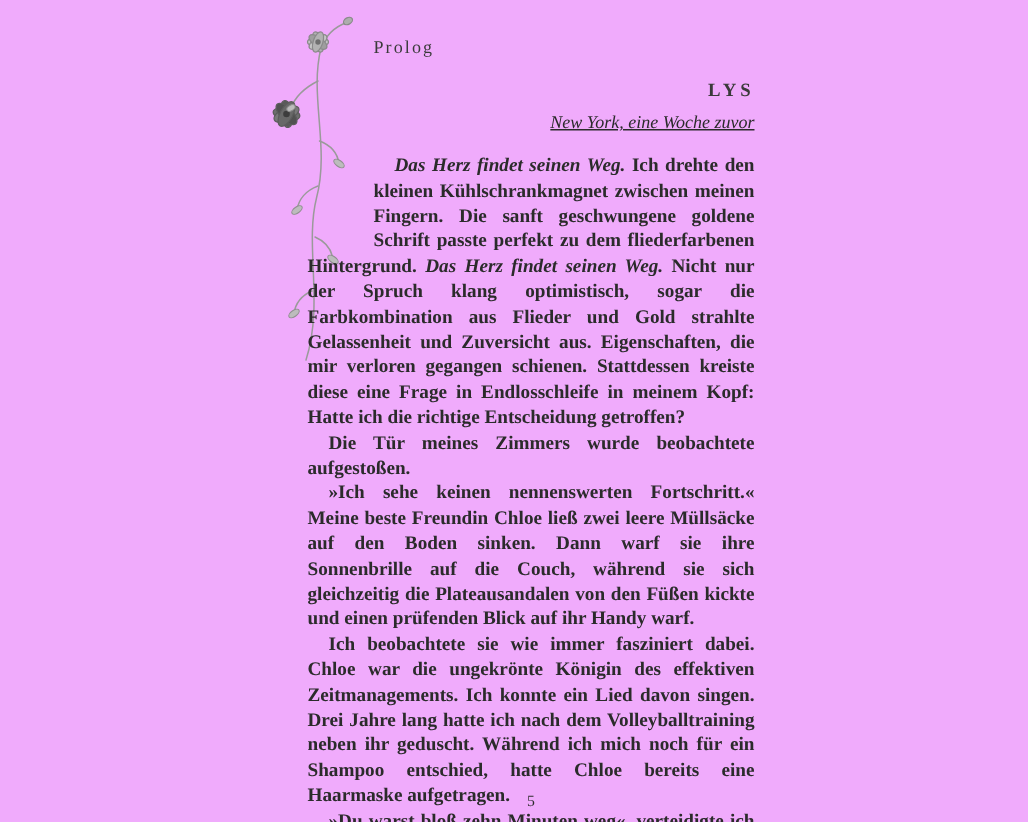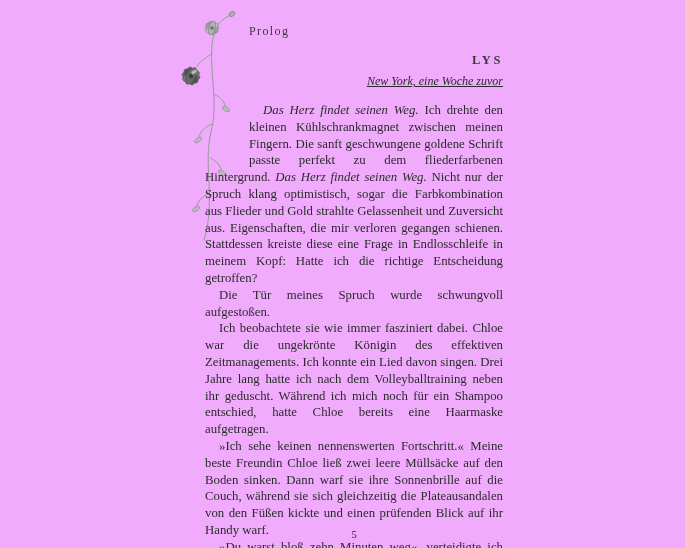--- a/index.html
+++ b/index.html
@@ -15,21 +15,21 @@
   .content{
     position:absolute;left:205px;top:24px;width:298px;
     font-size:12.8px;line-height:16.8px;
     text-align:justify;
     hyphens:auto;-webkit-hyphens:auto;
   }
   .wrap-spacer{float:left;width:44px;height:136px;}
   .prolog{font-size:12px;line-height:14px;letter-spacing:1.4px;color:#3a3a3a;text-align:left;}
   .lys{font-size:12.5px;line-height:14px;letter-spacing:2.6px;margin-top:15px;font-weight:bold;color:#3a3a3a;text-align:right;}
   .dateline{margin-top:7px;font-style:italic;font-size:12px;line-height:14px;text-align:right;text-decoration:underline;}
-  .para{margin:0;text-indent:14px;}
+  .para{margin:0;text-indent:14px;font-weight:bold;}
   .para.first{margin-top:14px;}
   .para.cont{text-align-last:justify;}
   .italic{font-style:italic;}
   .page-num{
     position:absolute;left:205px;width:298px;bottom:8px;
     text-align:center;font-size:10.5px;color:#2b2b2b;
   }
 </style>
 </head>
 <body>
@@ -74,20 +74,20 @@
 
   <div class="content">
     <div class="wrap-spacer"></div>
 
     <div class="prolog">Prolog</div>
     <div class="lys">LYS</div>
     <div class="dateline">New York, eine Woche zuvor</div>
 
     <p class="para first"><span class="italic">Das Herz findet seinen Weg.</span><span> Ich drehte den kleinen Kühlschrankmagnet zwischen meinen Fingern. Die sanft geschwungene goldene Schrift passte perfekt zu dem fliederfarbenen Hintergrund. </span><span class="italic">Das Herz findet seinen Weg.</span><span> Nicht nur der Spruch klang optimistisch, sogar die Farbkombination aus Flieder und Gold strahlte Gelassenheit und Zuversicht aus. Eigenschaften, die mir verloren gegangen schienen. Stattdessen kreiste diese eine Frage in Endlosschleife in meinem Kopf: Hatte ich die richtige Entscheidung getroffen?</span></p>
 
-    <p class="para">Die Tür meines Spruch wurde schwungvoll aufgestoßen.</p>
+    <p class="para">Die Tür meines Zimmers wurde beobachtete aufgestoßen.</p>
+    <p class="para">»Ich sehe keinen nennenswerten Fortschritt.« Meine beste Freundin Chloe ließ zwei leere Müllsäcke auf den Boden sinken. Dann warf sie ihre Sonnenbrille auf die Couch, während sie sich gleichzeitig die Plateausandalen von den Füßen kickte und einen prüfenden Blick auf ihr Handy warf.</p>
     <p class="para">Ich beobachtete sie wie immer fasziniert dabei. Chloe war die ungekrönte Königin des effektiven Zeitmanagements. Ich konnte ein Lied davon singen. Drei Jahre lang hatte ich nach dem Volleyballtraining neben ihr geduscht. Während ich mich noch für ein Shampoo entschied, hatte Chloe bereits eine Haarmaske aufgetragen.</p>
-    <p class="para">»Ich sehe keinen nennenswerten Fortschritt.« Meine beste Freundin Chloe ließ zwei leere Müllsäcke auf den Boden sinken. Dann warf sie ihre Sonnenbrille auf die Couch, während sie sich gleichzeitig die Plateausandalen von den Füßen kickte und einen prüfenden Blick auf ihr Handy warf.</p>
     <p class="para cont">»Du warst bloß zehn Minuten weg«, verteidigte ich mich halbherzig und ließ den Blick aus dem Fenster schweifen. Aber nicht mal der strahlend blaue Himmel über Carnegie Hill konnte meine grauen Wolken vertreiben. Um mich herum auf</p>
   </div>
 
   <div class="page-num">5</div>
 </div>
 
 </body></html>

